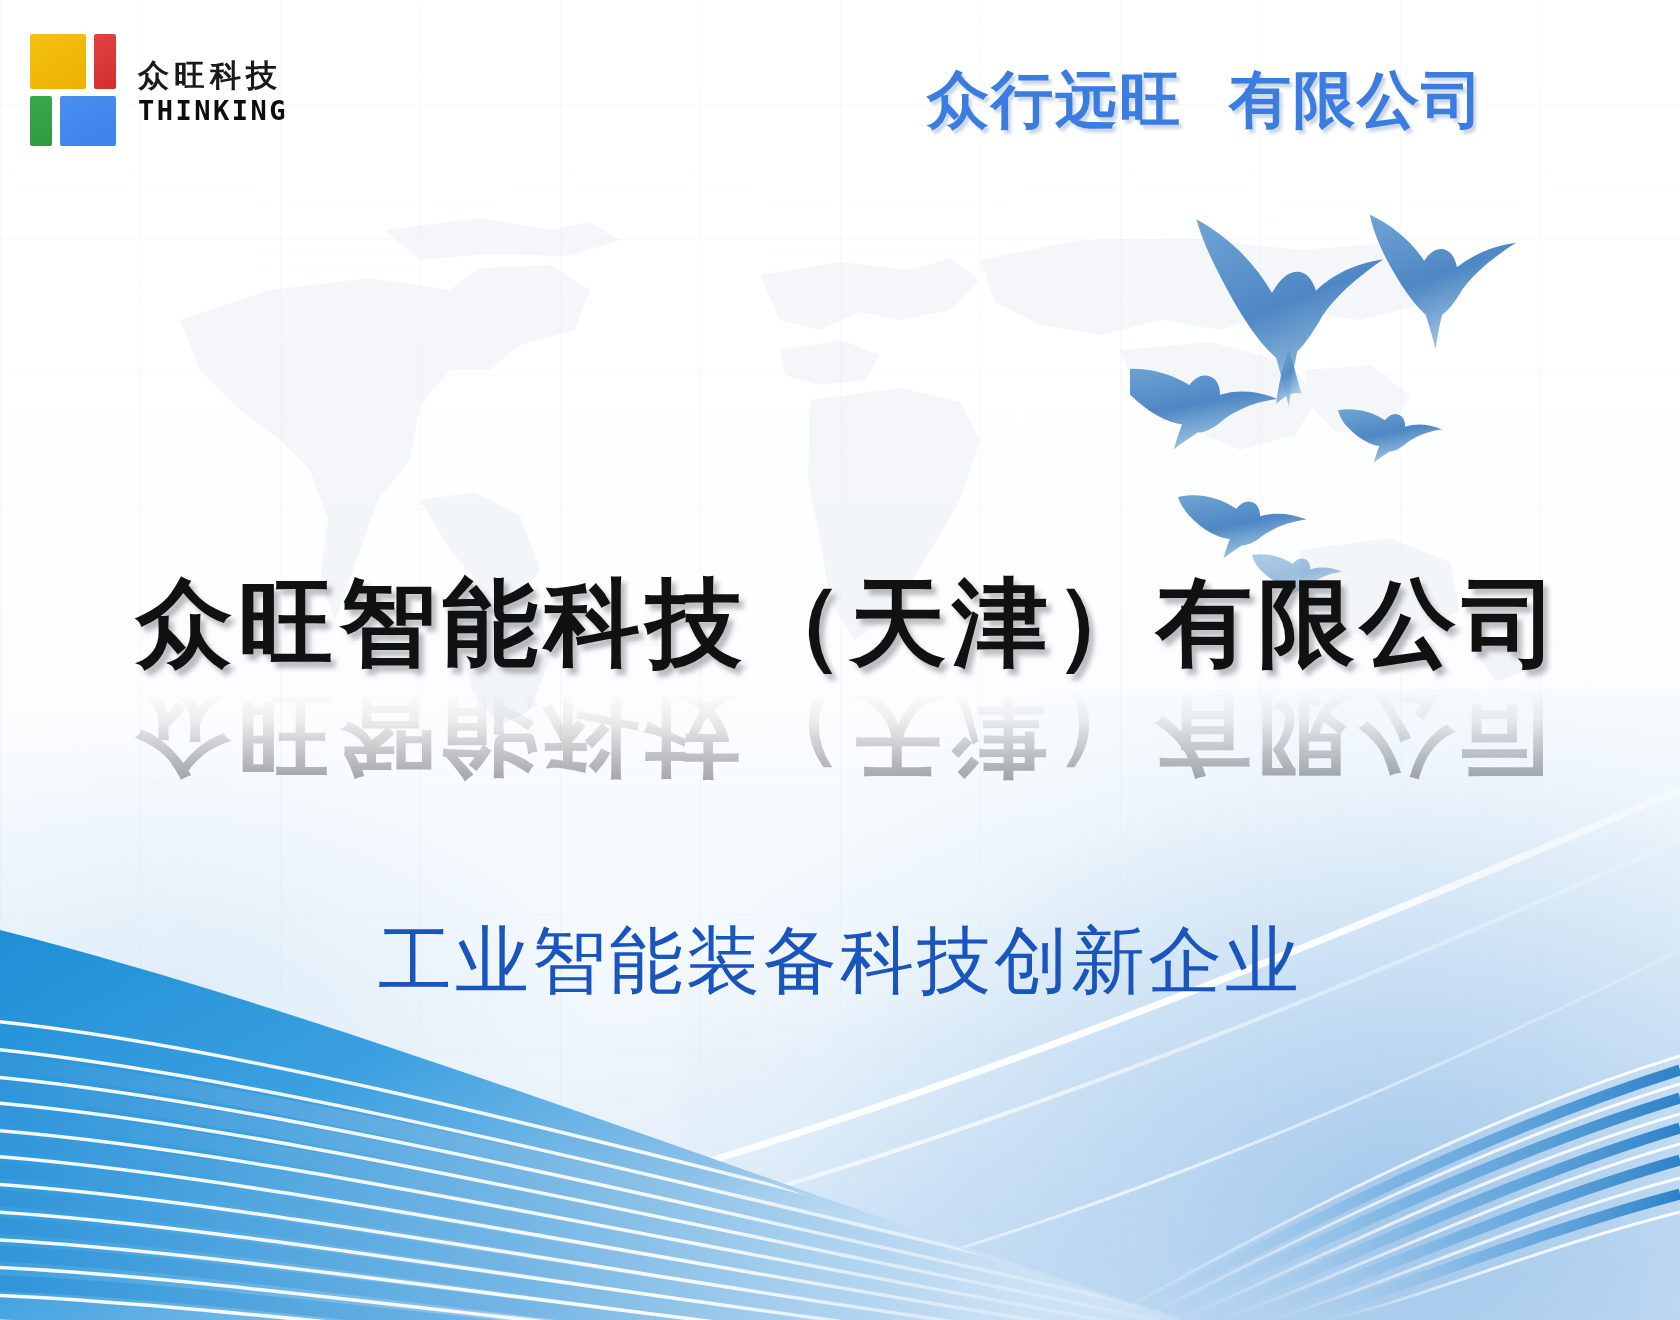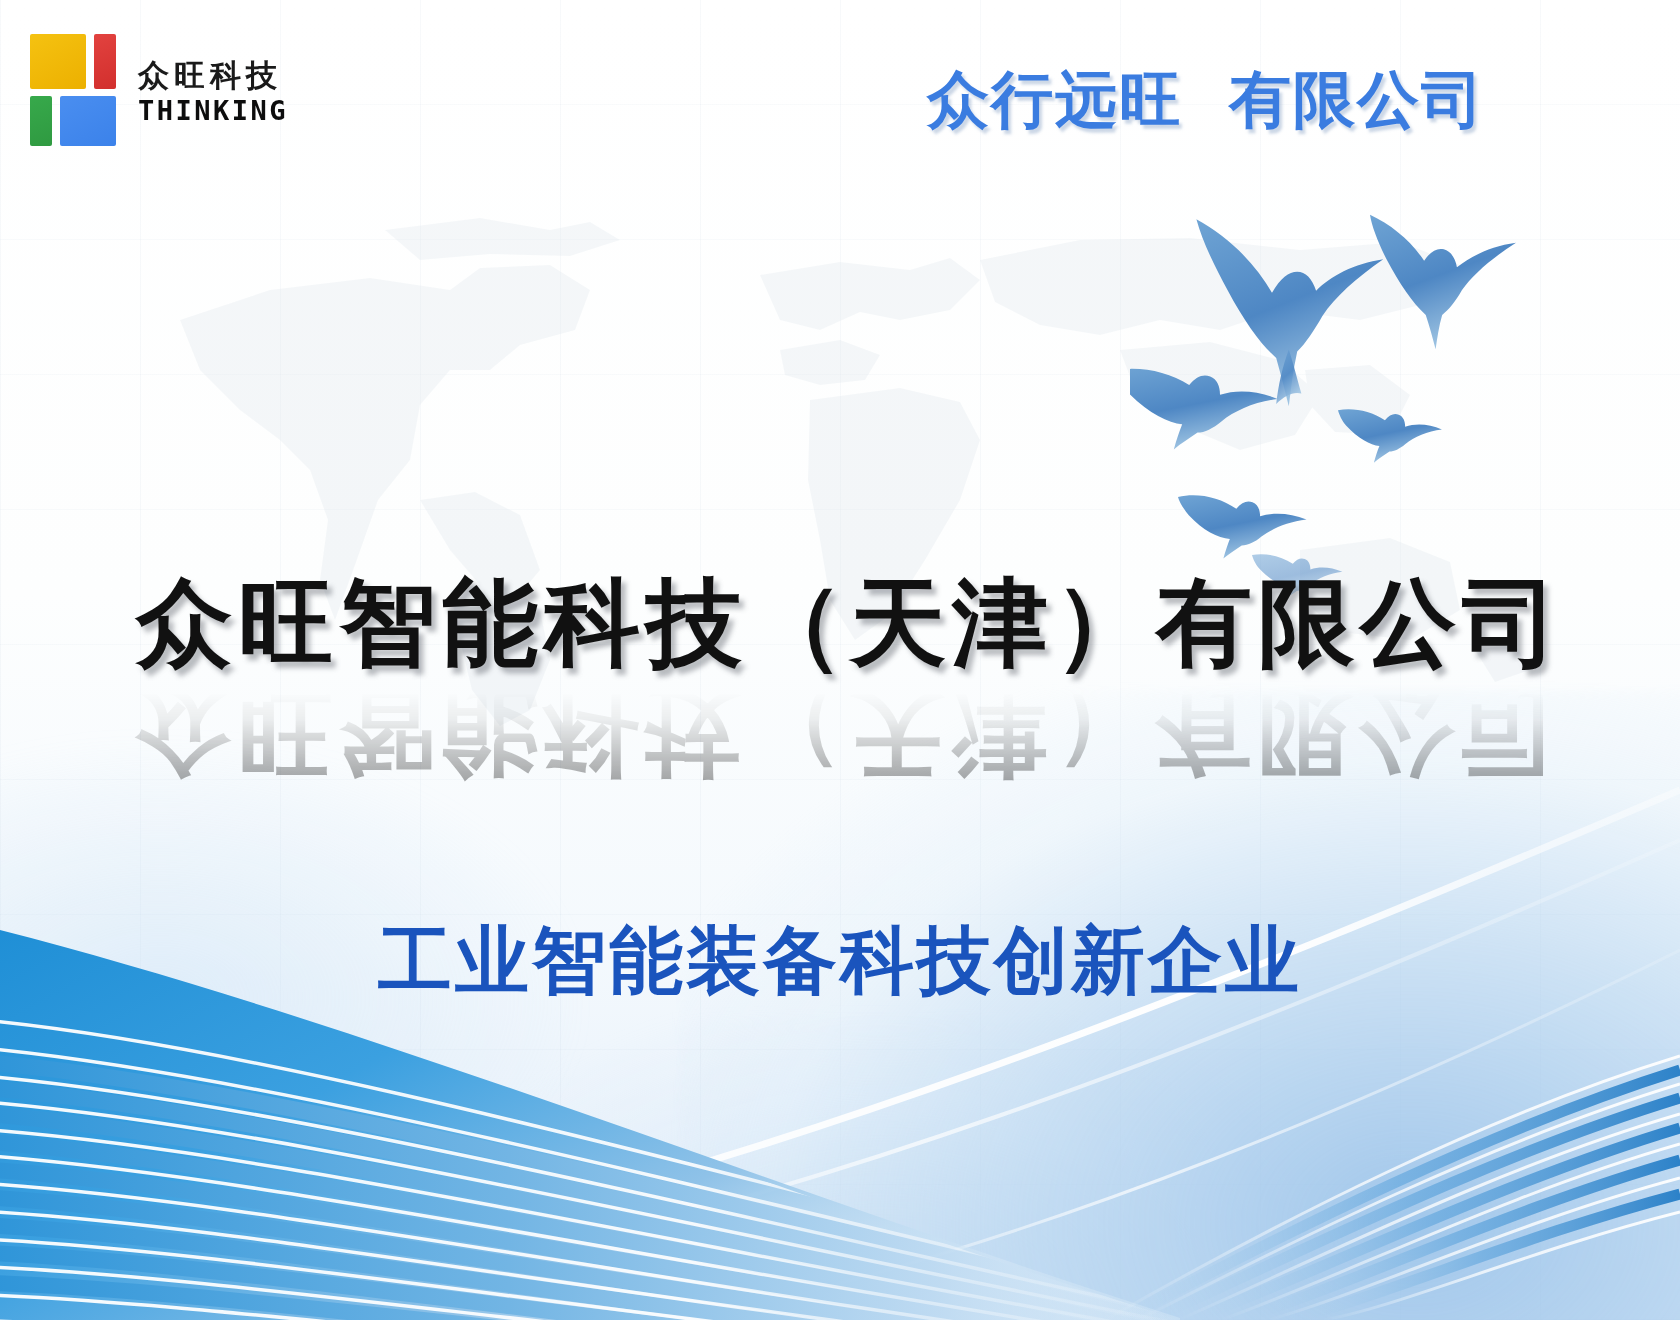--- a/index.html
+++ b/index.html
@@ -138,21 +138,21 @@
     opacity:.42;
     -webkit-mask-image:linear-gradient(to top, rgba(0,0,0,0) 12%, rgba(0,0,0,.15) 38%, rgba(0,0,0,.65) 78%, rgba(0,0,0,.9) 100%);
     mask-image:linear-gradient(to top, rgba(0,0,0,0) 12%, rgba(0,0,0,.15) 38%, rgba(0,0,0,.65) 78%, rgba(0,0,0,.9) 100%);
     filter:blur(.6px);
     font-family:"DejaVu Sans","Liberation Sans",sans-serif;
   }
 
   .subtitle{
     position:absolute; left:0; right:0; top:912px;
     text-align:center;
-    font-size:74px; font-weight:700;
+    font-size:74px; font-weight:400;
     color:#1a54bd;
     letter-spacing:3px;
     white-space:nowrap;
     font-family:"DejaVu Sans","Liberation Sans",sans-serif;
   }
 </style>
 </head>
 <body>
 
 <div class="slide">

